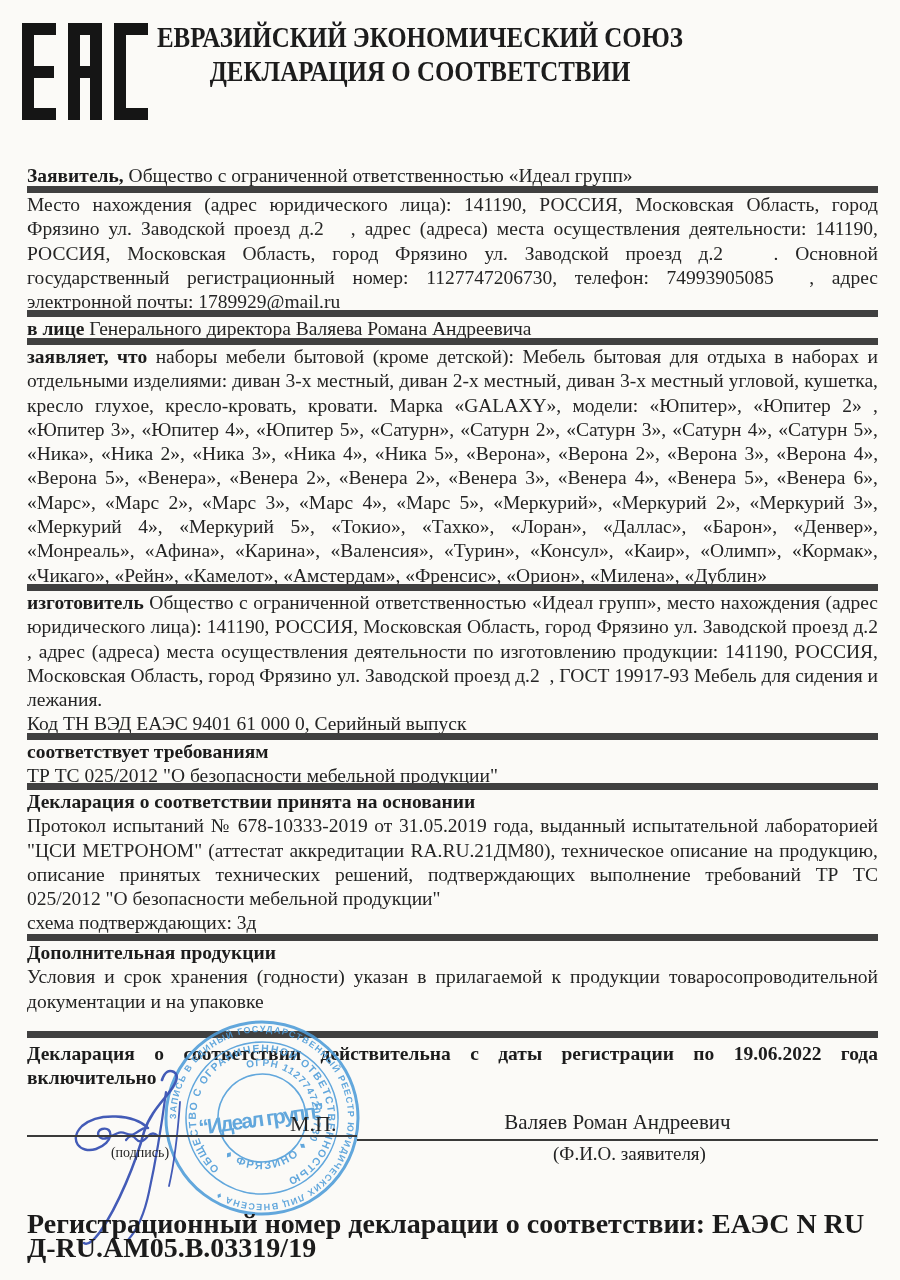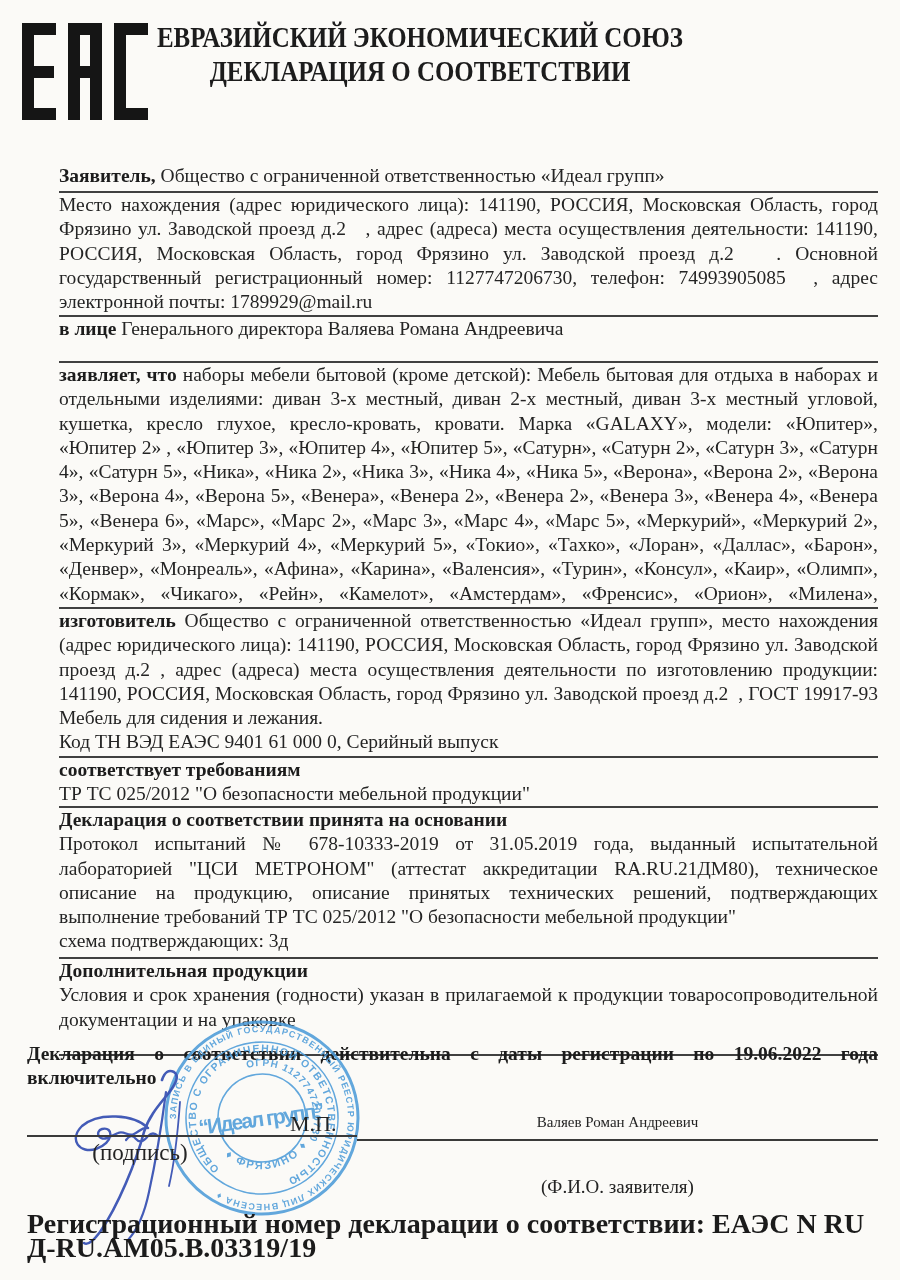--- a/index.html
+++ b/index.html
@@ -11,41 +11,41 @@
   }
   
   .eac-logo{position:absolute; left:22px; top:23px; width:126px; height:97px;}
   .title{
     position:absolute; left:0; top:20px; width:840px; text-align:center;
     font-weight:bold; font-size:29px; line-height:34px; color:#1c1c1c;
   }
   .title div{transform:scaleX(.86);}
   
   .doc-body{position:absolute; left:27px; top:164px; width:851px;}
-  .sec{border-bottom:2px solid #404040; overflow:hidden; box-sizing:border-box;margin-left:32px;}
+  .sec{border-bottom:7px solid #404040; overflow:hidden; box-sizing:border-box;}
   .just{text-align:justify;}
   b{color:#1c1c1c;}
   .s1{min-height:29px; height:29px;}
   .s2{min-height:124px; height:124px;}
-  .s3{min-height:28px; height:46px;}
+  .s3{min-height:28px; height:28px;}
   .s4{min-height:246px; height:246px;}
   .s5{min-height:149px; height:149px;}
   .s6{min-height:50px; height:50px;}
   .s7{min-height:151px; height:151px;}
   .s8{min-height:97px; height:97px;}
   
   .validity{position:absolute; left:27px; top:1042px; width:851px; font-weight:bold; color:#1c1c1c;}
   .validity .l1{text-align:justify; text-align-last:justify;}
   
   .rule-left{position:absolute; left:27px; top:1135px; width:330px; height:2px; background:#3a3a3a;}
   .rule-right{position:absolute; left:357px; top:1139px; width:521px; height:2px; background:#3a3a3a;}
-  .sig-caption{position:absolute; left:75px; top:1141px; width:130px; text-align:center; font-size:23px;}
+  .sig-caption{position:absolute; left:75px; top:1141px; width:130px; text-align:center; font-size:14px;}
   .mp{position:absolute; left:290px; top:1112px; font-size:22px;}
-  .fio-name{position:absolute; left:357px; top:1110px; width:521px; text-align:center; font-size:15px;}
-  .fio-caption{position:absolute; left:357px; top:1142px; width:521px; text-align:center; font-size:19px;margin-top:33px;}
+  .fio-name{position:absolute; left:357px; top:1110px; width:521px; text-align:center; font-size:21px;}
+  .fio-caption{position:absolute; left:369px; top:1142px; width:521px; text-align:center; font-size:19px;}
   
   .stamp{position:absolute; left:160px; top:1016px; width:204px; height:204px; opacity:.88; transform:rotate(-8deg);}
   .signature{position:absolute; left:30px; top:1050px; width:270px; height:200px;}
   
   .footer-line1{position:absolute; left:27px; top:1212px; width:851px; font-weight:bold; font-size:28px; color:#1b1b1b;}
   .footer-line2{position:absolute; left:27px; top:1240px; width:851px; font-weight:bold; font-size:20px; color:#1b1b1b;}
   .ring-text{font-family:"Liberation Sans", sans-serif; font-weight:bold;}
 </style>
 </head>
 <body>

